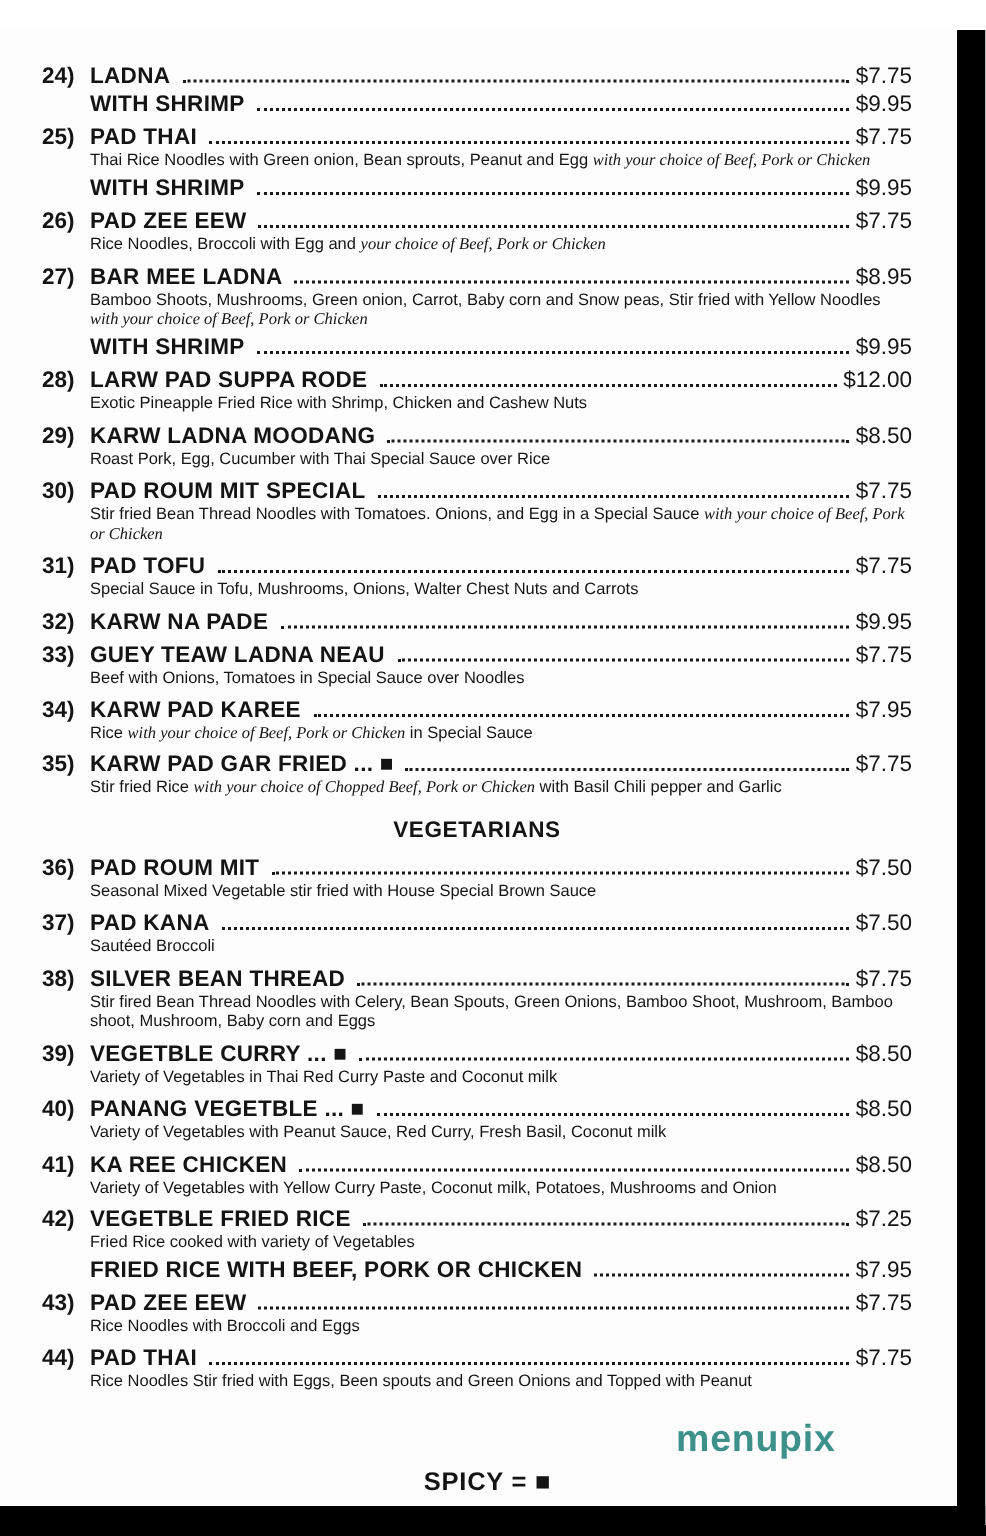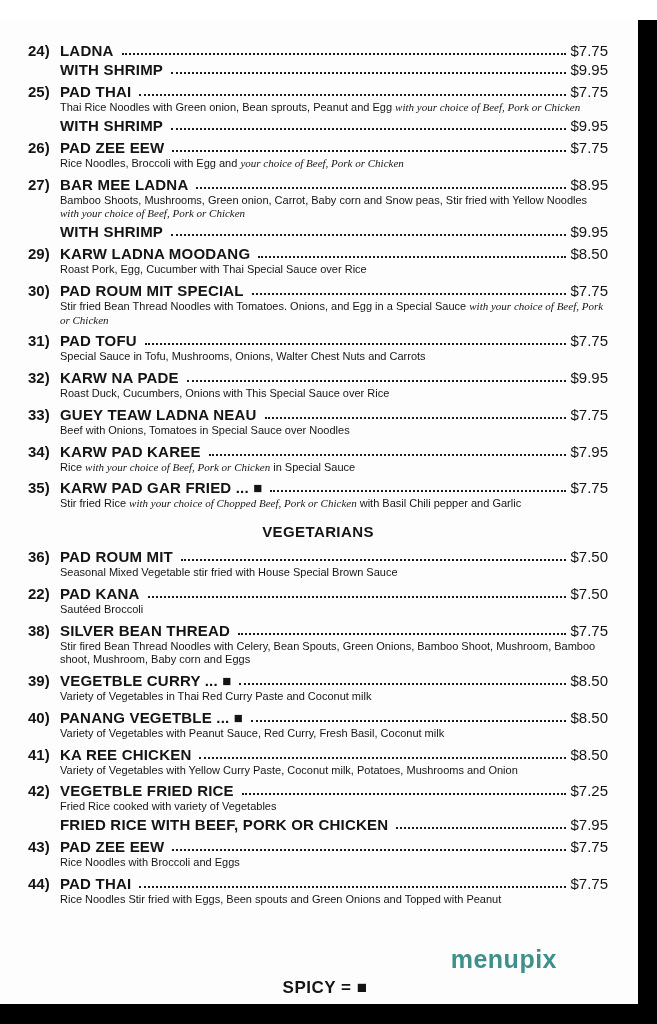--- a/index.html
+++ b/index.html
@@ -88,20 +88,29 @@
         </div>
         <div class="desc"><span class="seg">Bamboo Shoots, Mushrooms, Green onion, Carrot, Baby corn and Snow peas, Stir fried with Yellow Noodles </span><span class="seg italic">with your choice of Beef, Pork or Chicken</span></div>
         <div class="row extra">
           <span class="name">WITH SHRIMP</span>
           <span class="leader"></span>
           <span class="price">$9.95</span>
         </div>
       </div>
       <div class="item">
         <div class="row">
+          <span class="num">28)</span>
+          <span class="name">LARW PAD SUPPA RODE</span>
+          <span class="leader"></span>
+          <span class="price">$12.00</span>
+        </div>
+        <div class="desc"><span class="seg">Exotic Pineapple Fried Rice with Shrimp, Chicken and Cashew Nuts</span></div>
+      </div>
+      <div class="item">
+        <div class="row">
           <span class="num">29)</span>
           <span class="name">KARW LADNA MOODANG</span>
           <span class="leader"></span>
           <span class="price">$8.50</span>
         </div>
         <div class="desc"><span class="seg">Roast Pork, Egg, Cucumber with Thai Special Sauce over Rice</span></div>
       </div>
       <div class="item">
         <div class="row">
           <span class="num">30)</span>
@@ -120,21 +129,20 @@
         </div>
         <div class="desc"><span class="seg">Special Sauce in Tofu, Mushrooms, Onions, Walter Chest Nuts and Carrots</span></div>
       </div>
       <div class="item">
         <div class="row">
           <span class="num">32)</span>
           <span class="name">KARW NA PADE</span>
           <span class="leader"></span>
           <span class="price">$9.95</span>
         </div>
-        <div class="desc"><span class="seg">Roast Duck, Cucumbers, Onions with This Special Sauce over Rice</span></div>
       </div>
       <div class="item">
         <div class="row">
           <span class="num">33)</span>
           <span class="name">GUEY TEAW LADNA NEAU</span>
           <span class="leader"></span>
           <span class="price">$7.75</span>
         </div>
         <div class="desc"><span class="seg">Beef with Onions, Tomatoes in Special Sauce over Noodles</span></div>
       </div>
@@ -161,21 +169,21 @@
         <div class="row">
           <span class="num">36)</span>
           <span class="name">PAD ROUM MIT</span>
           <span class="leader"></span>
           <span class="price">$7.50</span>
         </div>
         <div class="desc"><span class="seg">Seasonal Mixed Vegetable stir fried with House Special Brown Sauce</span></div>
       </div>
       <div class="item">
         <div class="row">
-          <span class="num">22)</span>
+          <span class="num">37)</span>
           <span class="name">PAD KANA</span>
           <span class="leader"></span>
           <span class="price">$7.50</span>
         </div>
         <div class="desc"><span class="seg">Sautéed Broccoli</span></div>
       </div>
       <div class="item">
         <div class="row">
           <span class="num">38)</span>
           <span class="name">SILVER BEAN THREAD</span>

